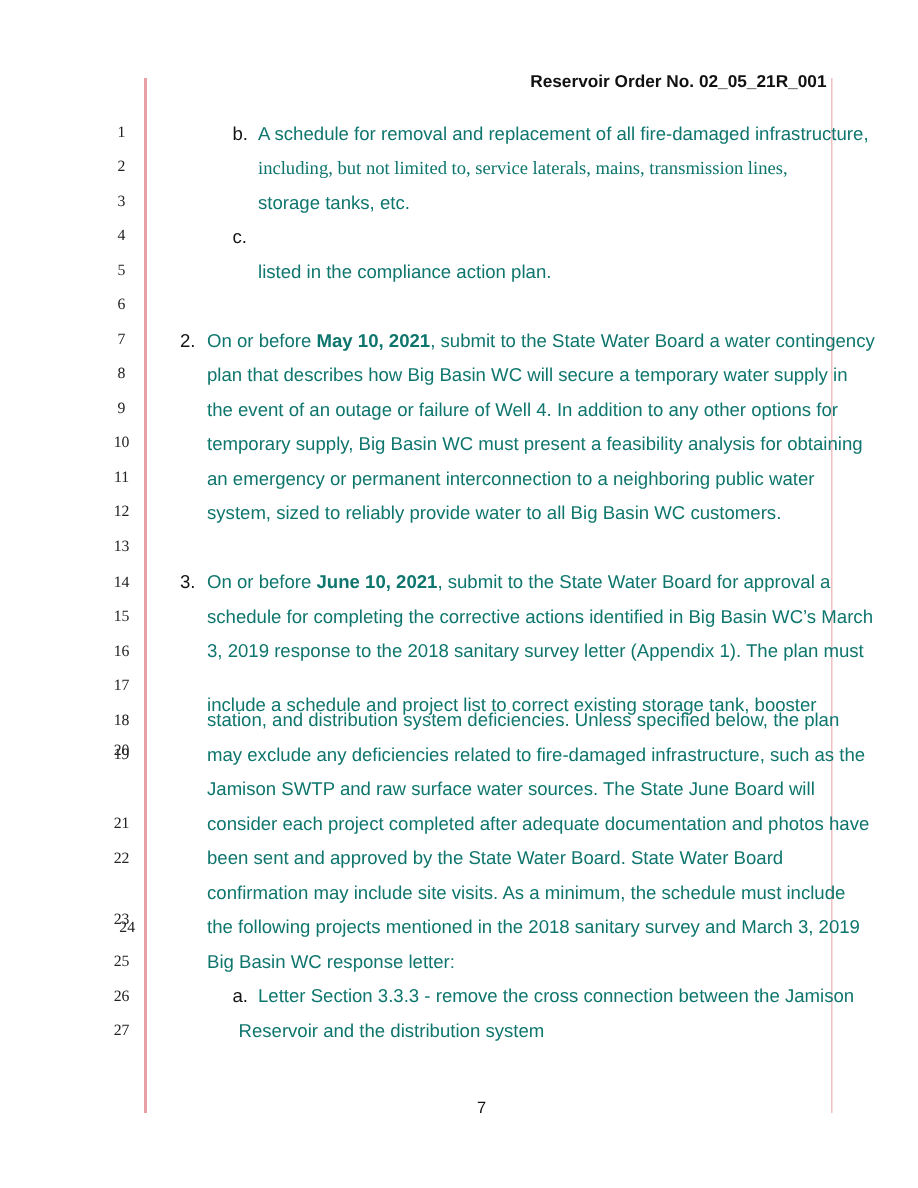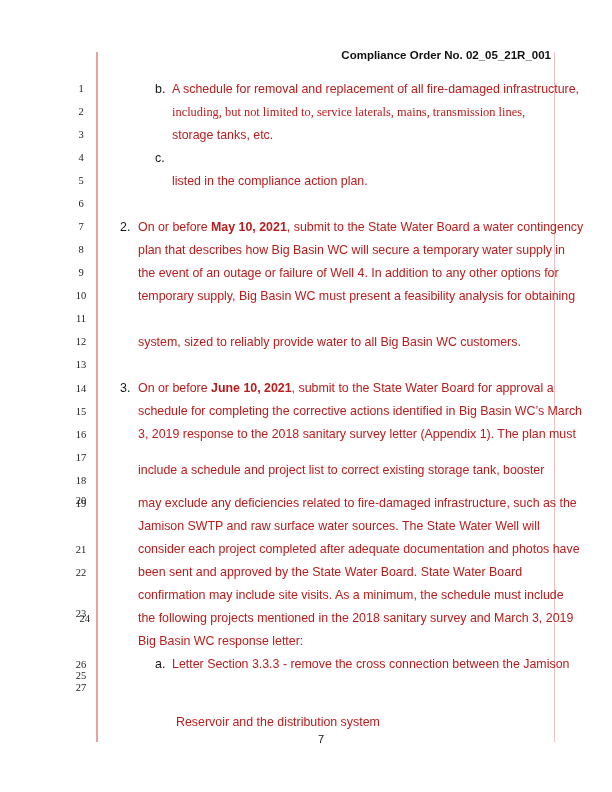--- a/index.html
+++ b/index.html
@@ -11,35 +11,35 @@
     white-space: nowrap;
   }
   .rule { position: absolute; width: 1.5px; background: #e8a0a4; }
   .rule.left { left: 96px; top: 52px; height: 690px; }
   .rule.right { left: 554px; top: 52px; height: 690px; background: #f0c0c2; width: 1px; }
   .lnum {
     position: absolute; left: 72px; width: 18px; text-align: center;
     font-family: "Liberation Serif", serif; font-size: 10.5px; color: #222;
   }
   .line {
-    position: absolute; font-family: "Liberation Sans", sans-serif; font-size: 12.4px; color: #b91c1c;
+    position: absolute; font-family: "Liberation Sans", sans-serif; font-size: 12.4px; color: #0f766e;
     white-space: nowrap;
   }
   .line b { font-weight: bold; }
   .marker { position: absolute; font-family: "Liberation Sans", sans-serif; font-size: 12.4px; color: #141414; }
   .pagenum {
     position: absolute; left: 0; width: 642px; text-align: center; top: 733px;
     font-family: "Liberation Sans", sans-serif; font-size: 11px; color: #111;
   }
 </style>
 </head>
 <body>
 
 <div class="page">
-  <div class="header">Compliance Order No. 02_05_21R_001</div>
+  <div class="header">Reservoir Order No. 02_05_21R_001</div>
 
   <div class="rule left"></div>
   <div class="rule right"></div>
 
   <div id="line-numbers">
       <div class="lnum" style="top: 83px;">1</div>
       <div class="lnum" style="top: 106.04px;">2</div>
       <div class="lnum" style="top: 129.08px;">3</div>
       <div class="lnum" style="top: 152.12px;">4</div>
       <div class="lnum" style="top: 175.16px;">5</div>
@@ -55,51 +55,53 @@
       <div class="lnum" style="top: 405.56px;">15</div>
       <div class="lnum" style="top: 428.6px;">16</div>
       <div class="lnum" style="top: 451.64px;">17</div>
       <div class="lnum" style="top: 474.68px;">18</div>
       <div class="lnum" style="top: 497.72px;">19</div>
       <div class="lnum" style="top: 495px; text-align: center;">20</div>
       <div class="lnum" style="top: 543.8px;">21</div>
       <div class="lnum" style="top: 566.84px;">22</div>
       <div class="lnum" style="top: 608px;">23</div>
       <div class="lnum" style="top: 612.92px; text-align: right;">24</div>
-      <div class="lnum" style="top: 635.96px; margin-top: 34px;">25</div>
+      <div class="lnum" style="top: 635.96px;">25</div>
       <div class="lnum" style="top: 659px;">26</div>
       <div class="lnum" style="top: 682.04px;">27</div>
     </div>
 
   <span class="marker" style="left:155px; top:82px;">b.</span>
   <div class="line" style="left:172px; top:82px;">A schedule for removal and replacement of all fire-damaged infrastructure,</div>
   <div class="line" style="left:172px; top:105px;font-family:Liberation Serif, serif;">including, but not limited to, service laterals, mains, transmission lines,</div>
   <div class="line" style="left:172px; top:128px;">storage tanks, etc.</div>
 
   <span class="marker" style="left:155px; top:151px;">c.</span>
   <div class="line" style="left:172px; top:174px;">listed in the compliance action plan.</div>
 
   <span class="marker" style="left:120px; top:220px;">2.</span>
   <div class="line" style="left:138px; top:220px;"><span>On or before </span><b>May 10, 2021</b><span>, submit to the State Water Board a water contingency</span></div>
   <div class="line" style="left:138px; top:243px;">plan that describes how Big Basin WC will secure a temporary water supply in</div>
   <div class="line" style="left:138px; top:266px;">the event of an outage or failure of Well 4. In addition to any other options for</div>
   <div class="line" style="left:138px; top:289px;">temporary supply, Big Basin WC must present a feasibility analysis for obtaining</div>
+  <div class="line" style="left:138px; top:312px;">an emergency or permanent interconnection to a neighboring public water</div>
   <div class="line" style="left:138px; top:335px;">system, sized to reliably provide water to all Big Basin WC customers.</div>
 
   <span class="marker" style="left:120px; top:381px;">3.</span>
   <div class="line" style="left:138px; top:381px;"><span>On or before </span><b>June 10, 2021</b><span>, submit to the State Water Board for approval a</span></div>
   <div class="line" style="left:138px; top:404px;">schedule for completing the corrective actions identified in Big Basin WC’s March</div>
   <div class="line" style="left:138px; top:427px;">3, 2019 response to the 2018 sanitary survey letter (Appendix 1). The plan must</div>
   <div class="line" style="left:138px; top:450px;margin-top:13px;">include a schedule and project list to correct existing storage tank, booster</div>
+  <div class="line" style="left:138px; top:473px;">station, and distribution system deficiencies. Unless specified below, the plan</div>
   <div class="line" style="left:138px; top:496px;">may exclude any deficiencies related to fire-damaged infrastructure, such as the</div>
-  <div class="line" style="left:138px; top:519px;">Jamison SWTP and raw surface water sources. The State Water Well will</div>
+  <div class="line" style="left:138px; top:519px;">Jamison SWTP and raw surface water sources. The State June Board will</div>
   <div class="line" style="left:138px; top:542px;">consider each project completed after adequate documentation and photos have</div>
   <div class="line" style="left:138px; top:588px;">confirmation may include site visits. As a minimum, the schedule must include</div>
   <div class="line" style="left:138px; top:565px;">been sent and approved by the State Water Board. State Water Board</div>
   <div class="line" style="left:138px; top:611px;">the following projects mentioned in the 2018 sanitary survey and March 3, 2019</div>
   <div class="line" style="left:138px; top:634px;">Big Basin WC response letter:</div>
 
   <span class="marker" style="left:155px; top:657px;">a.</span>
   <div class="line" style="left:172px; top:657px;">Letter Section 3.3.3 - remove the cross connection between the Jamison</div>
-  <div class="line" style="left:176px; top:680px;margin-top:35px;">Reservoir and the distribution system</div>
+  <div class="line" style="left:159px; top:680px;">Reservoir and the distribution system</div>
 
   <div class="pagenum">7</div>
 </div>
 
 </body></html>

